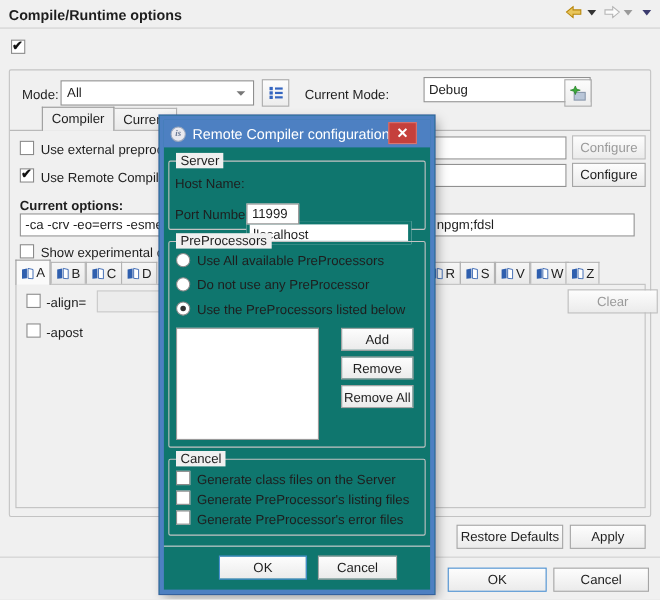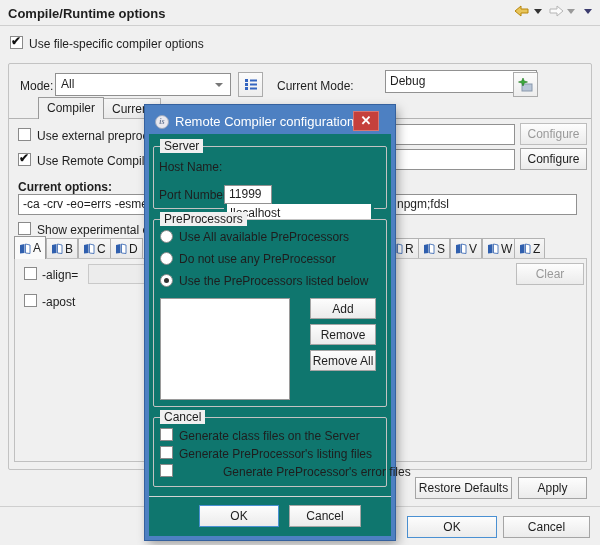--- a/index.html
+++ b/index.html
@@ -67,21 +67,20 @@
   <div class="caret" style="left:534px; top:9px; border-top-color:#333;"></div>
   <svg class="abs" style="left:548px; top:5px;" width="16" height="12" viewBox="0 0 16 12">
     <polygon points="9,1 15,6 9,11 9,8 2,8 2,4 9,4" fill="#fbfbfb" stroke="#b5b5b5" stroke-width="1"></polygon>
   </svg>
   <div class="caret" style="left:567px; top:9px; border-top-color:#9a9a9a;"></div>
   <div class="caret" style="left:584px; top:9px; border-top-color:#3b3b6e;"></div>
 
   <div class="hline" style="left:0; top:25px; width:600px;"></div>
 
   <span class="cb checked" style="left:10px; top:36px;"></span>
-  <span class="abs lbl" style="left:29px; top:37px;">Use file-specific compiler options</span>
 
   <div class="grp" style="left:8px; top:63px; width:584px; height:407px;"></div>
 
   <span class="abs lbl" style="left:20px; top:79px;">Mode:</span>
   <div class="combo" style="left:55px; top:73px; width:176px; height:23px;">
     <span>All</span>
     <span class="chev"></span>
   </div>
   <div class="icobtn" style="left:238px; top:72px;">
     <svg width="14" height="13" viewBox="0 0 14 13">
@@ -196,21 +195,21 @@
 
   <div class="abs" style="left:14px; top:258px; width:573px; height:204px; border:1px solid #c0c0c0;"></div>
 
   <span class="cb" style="left:24px; top:267px;"></span>
   <span class="abs lbl" style="left:42px; top:268px;">-align=</span>
   <div class="field disabled" style="left:88px; top:264px; width:72px; height:20px;"></div>
 
   <span class="cb" style="left:24px; top:294px;"></span>
   <span class="abs lbl" style="left:42px; top:295px;">-apost</span>
 
-  <div class="btn disabled" style="left:516px; top:263px; width:68px; height:22px;">Clear</div>
+  <div class="btn disabled" style="left:516px; top:263px; width:82px; height:22px;">Clear</div>
 
   <div class="btn" style="left:415px; top:477px; width:97px; height:22px;">Restore Defaults</div>
   <div class="btn" style="left:518px; top:477px; width:69px; height:22px;">Apply</div>
 
   <div class="hline" style="left:0; top:506px; width:600px;"></div>
 
   <div class="btn default" style="left:407px; top:516px; width:90px; height:22px;">OK</div>
   <div class="btn" style="left:503px; top:516px; width:87px; height:22px;">Cancel</div>
 
   <div id="dialog">
@@ -254,21 +253,21 @@
       <div class="grp" style="left:4px; top:283px; width:234px; height:70px;">
         <span class="legend">Cancel</span>
 
         <span class="cb" style="left:6px; top:10px;"></span>
         <span class="abs lbl" style="left:25px; top:11px;">Generate class files on the Server</span>
 
         <span class="cb" style="left:6px; top:28px;"></span>
         <span class="abs lbl" style="left:25px; top:29px;">Generate PreProcessor's listing files</span>
 
         <span class="cb" style="left:6px; top:46px;"></span>
-        <span class="abs lbl" style="left:25px; top:47px;margin-left:44px;">Generate PreProcessor's error files</span>
+        <span class="abs lbl" style="left:25px; top:47px;">Generate PreProcessor's error files</span>
       </div>
 
       <div class="hline" style="left:0; top:362px; width:242px; background:#d4d4d4;"></div>
 
       <div class="btn default" style="left:50px; top:371px; width:80px; height:22px;">OK</div>
       <div class="btn" style="left:140px; top:371px; width:72px; height:22px;">Cancel</div>
     </div>
   </div>
 
 </div>

